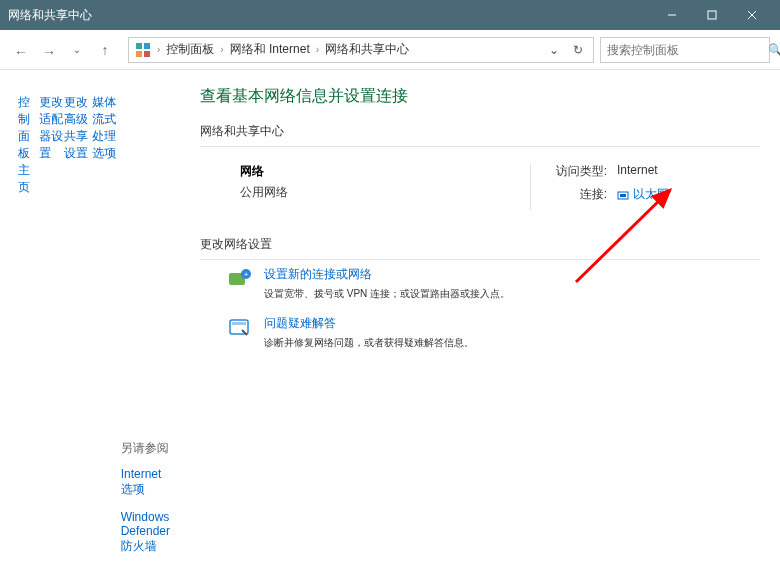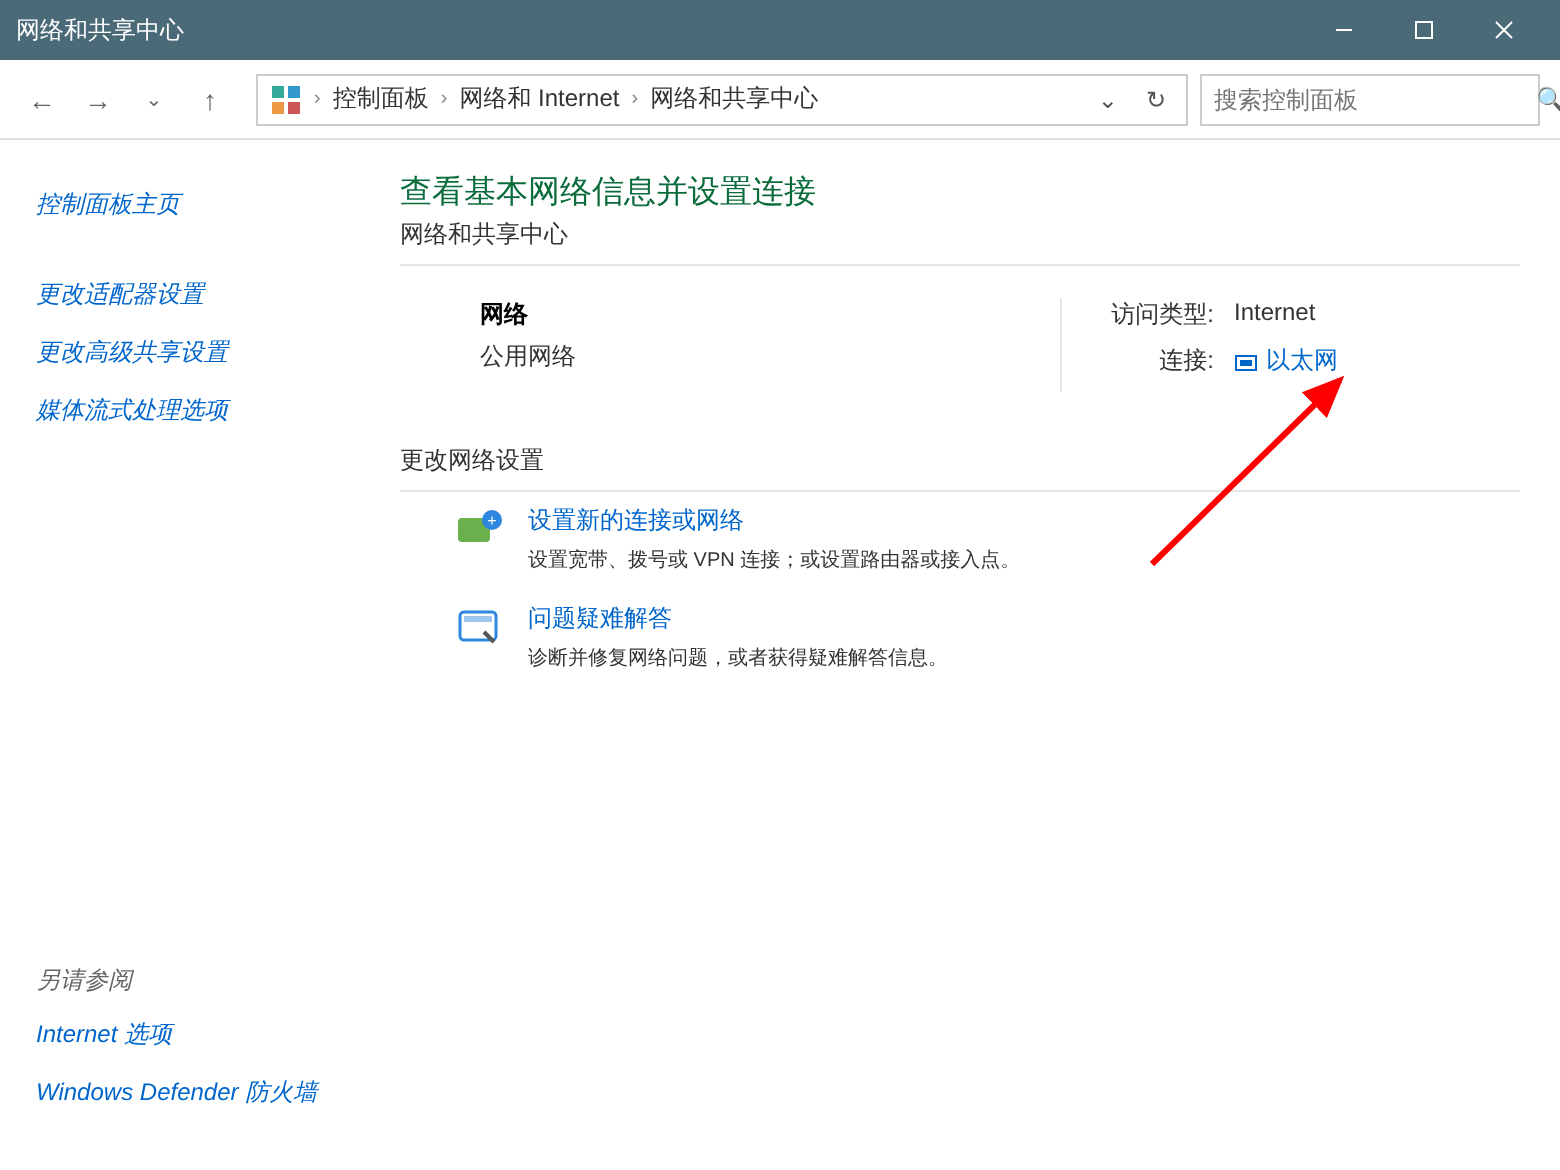--- a/index.html
+++ b/index.html
@@ -39,32 +39,31 @@
     width: 170px; height: 26px; border: 1px solid #ccc; display:flex;
     align-items:center; padding: 0 6px; font-size:12px; color:#888; gap:6px;
   }
   .searchbox input {
     border:none; outline:none; flex:1; font-size:12px; color:#333;
   }
   .searchbox .mag { color:#888; }
 
   .body-area { display:flex; height: calc(585px - 70px); }
   .sidebar {
-    width: 180px; padding: 18px 10px 10px 18px; display:flex; flex-direction:column;
+    width: 180px; padding: 18px 10px 10px 18px; display:flex; flex-direction:row;
     font-size: 12px;
-    font-style: italic;
   }
   .sidebar .group { margin-bottom: 6px; }
   .sidebar a { color: #0066cc; text-decoration:none; display:block; padding: 6px 0; }
   .sidebar .home { color:#0066cc; }
   .sidebar-bottom { margin-top:auto; padding-bottom: 14px; }
   .sidebar-bottom .heading { color:#666; margin-bottom:4px; }
 
   .content { flex:1; padding: 16px 20px 0 20px; position:relative; font-size:12px; }
-  h1.page-title { color:#0a6b3b; font-size:16px; font-weight:400; margin-bottom:2px; }
+  h1.page-title { color:#0a6b3b; font-size:16px; font-weight:400; margin-bottom:16px; }
   .section { margin-bottom: 20px; }
   .section .sec-title { font-size:12px; color:#333; margin-bottom:6px; }
   .section .sec-title.line { border-bottom:1px solid #e5e5e5; padding-bottom:6px; }
 
   .netrow { display:flex; padding: 10px 0 6px 40px; gap: 32px; }
   .netleft { flex:1; }
   .netleft .nname { font-weight:600; margin-bottom:4px; }
   .netleft .ntype { color:#333; }
   .netright { width: 230px; border-left:1px solid #e5e5e5; padding-left:16px; }
   .kv { display:flex; gap:10px; margin-bottom:6px; font-size:12px;text-align:right; }

